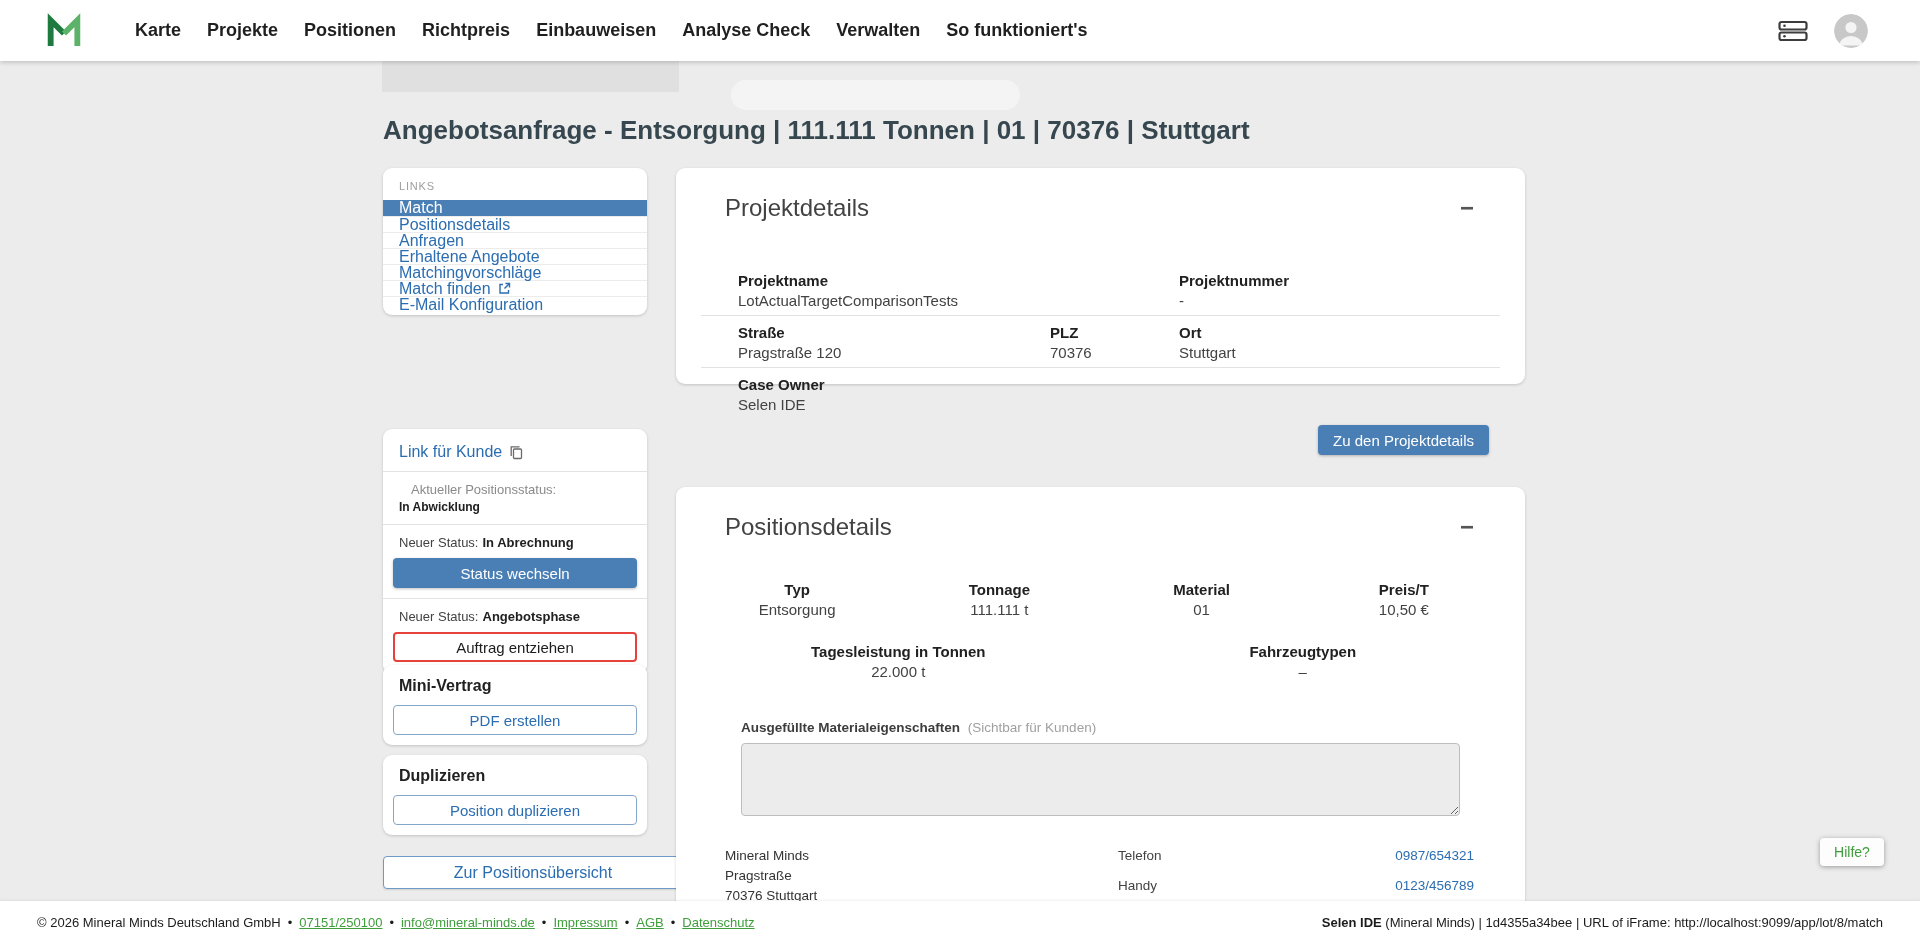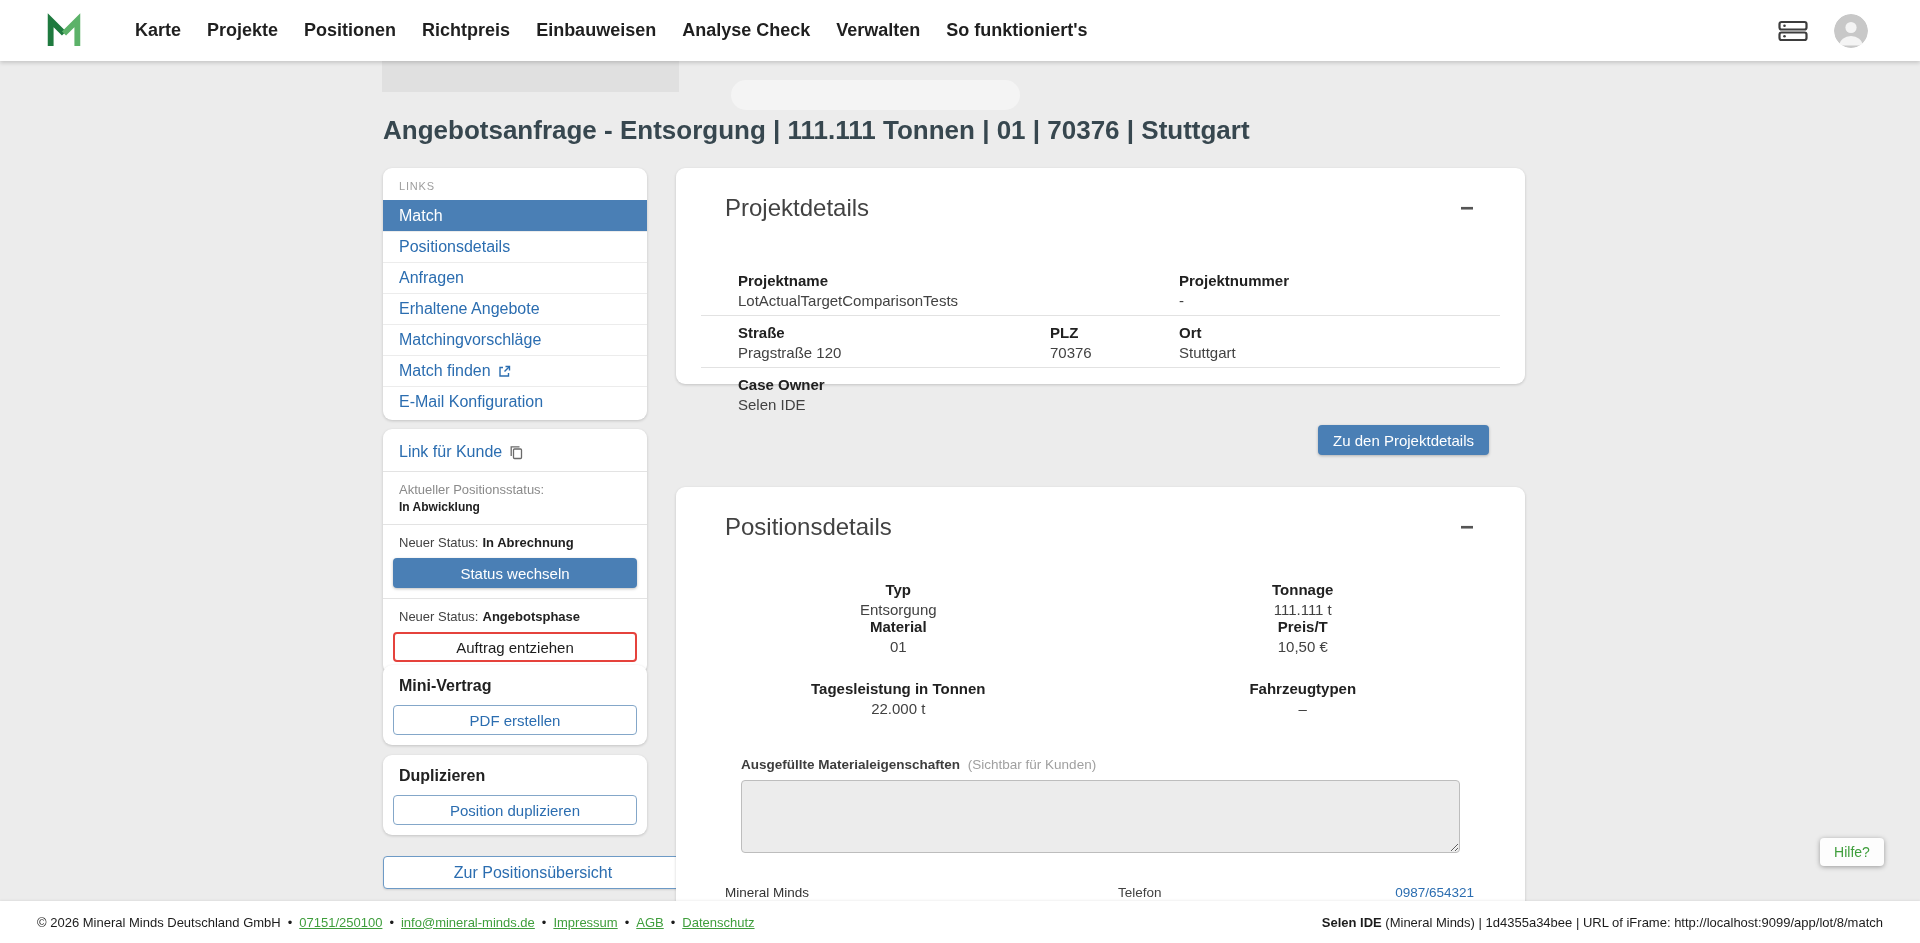--- a/index.html
+++ b/index.html
@@ -29,31 +29,31 @@
 
   
   .card,.card-main{position:absolute;background:#fff;border-radius:9px;
     box-shadow:0 1px 3px rgba(0,0,0,0.18);z-index:2;}
   .card{left:383px;width:264px;}
   .card-main{left:676px;width:849px;}
 
   
   .card-links{top:168px;padding-bottom:3px;}
   .links-caption{padding:12px 16px 8px;font-size:11px;color:#9e9e9e;letter-spacing:.8px;}
-  .link-item{height:31px;display:flex;align-items:center;gap:7px;padding:0 16px;font-size:16px;
+  .link-item{height:16px;display:flex;align-items:center;gap:7px;padding:0 16px;font-size:16px;
     color:#2b6db0;cursor:pointer;}
   .link-item + .link-item{border-top:1px solid #ececec;}
   .link-item.active{background:#4a7fb5;color:#fff;}
 
   
   .card-status{top:429px;padding:10px;}
   .customer-link{display:flex;align-items:center;gap:7px;padding:4px 6px 10px;font-size:16px;
     color:#2b6db0;cursor:pointer;}
   .hr{height:1px;background:#e3e3e3;margin:0 -10px;}
-  .muted-label{margin:10px 6px 3px;font-size:13px;color:#8a8a8a;}
+  .muted-label{margin:10px 18px 3px;font-size:13px;color:#8a8a8a;}
   .status-value{margin:0 6px 10px;font-size:12px;font-weight:700;color:#212121;}
   .next-line{margin:10px 6px 8px;font-size:13px;color:#424242;}
   .next-line b{margin-left:4px;color:#212121;}
   .btn{border-radius:4px;font-family:inherit;cursor:pointer;display:block;width:100%;height:30px;font-size:15px;}
   .btn-primary{background:#4a7fb5;color:#fff;border:none;box-shadow:0 1px 3px rgba(0,0,0,0.25);margin-bottom:10px;}
   .btn-danger{background:#fff;border:2px solid #e5423c;color:#1c1c1c;margin-bottom:2px;}
 
   
   .card-mini{top:665px;padding:10px;}
   .card-dup{top:755px;padding:10px;}
@@ -78,21 +78,21 @@
   .frow1{grid-template-columns:441px 1fr;}
   .frow2{grid-template-columns:312px 129px 1fr;}
   .frow3{grid-template-columns:1fr;}
   .flabel{font-size:15px;font-weight:700;color:#212121;}
   .fvalue{font-size:15px;color:#424242;margin-top:3px;}
   .card-actions{display:flex;justify-content:flex-end;margin:5px 36px 0 0;}
   .btn-cta{height:30px;padding:0 15px;background:#4a7fb5;color:#fff;border:none;border-radius:4px;
     font-size:15px;font-family:inherit;box-shadow:0 1px 3px rgba(0,0,0,0.25);cursor:pointer;}
 
   .stats{display:grid;text-align:center;}
-  .stats4{margin:40px 20px 0;grid-template-columns:repeat(2,1fr);}
+  .stats4{margin:40px 20px 0;grid-template-columns:repeat(4,1fr);}
   .stats2{margin:25px 20px 0;grid-template-columns:repeat(2,1fr);}
   .stat .fvalue{margin-top:3px;}
 
   .mat-label{margin:40px 0 8px 65px;font-size:13.5px;color:#424242;}
   .mat-label b{color:#3d3d3d;}
   .mat-label .hint{color:#a0a0a0;margin-left:4px;}
   .mat-area{display:block;margin-left:65px;width:719px;height:73px;background:#ececec;
     border:1px solid #bdbdbd;border-radius:4px;font-family:inherit;font-size:14px;color:#424242;
     resize:both;padding:6px 8px;}
 

